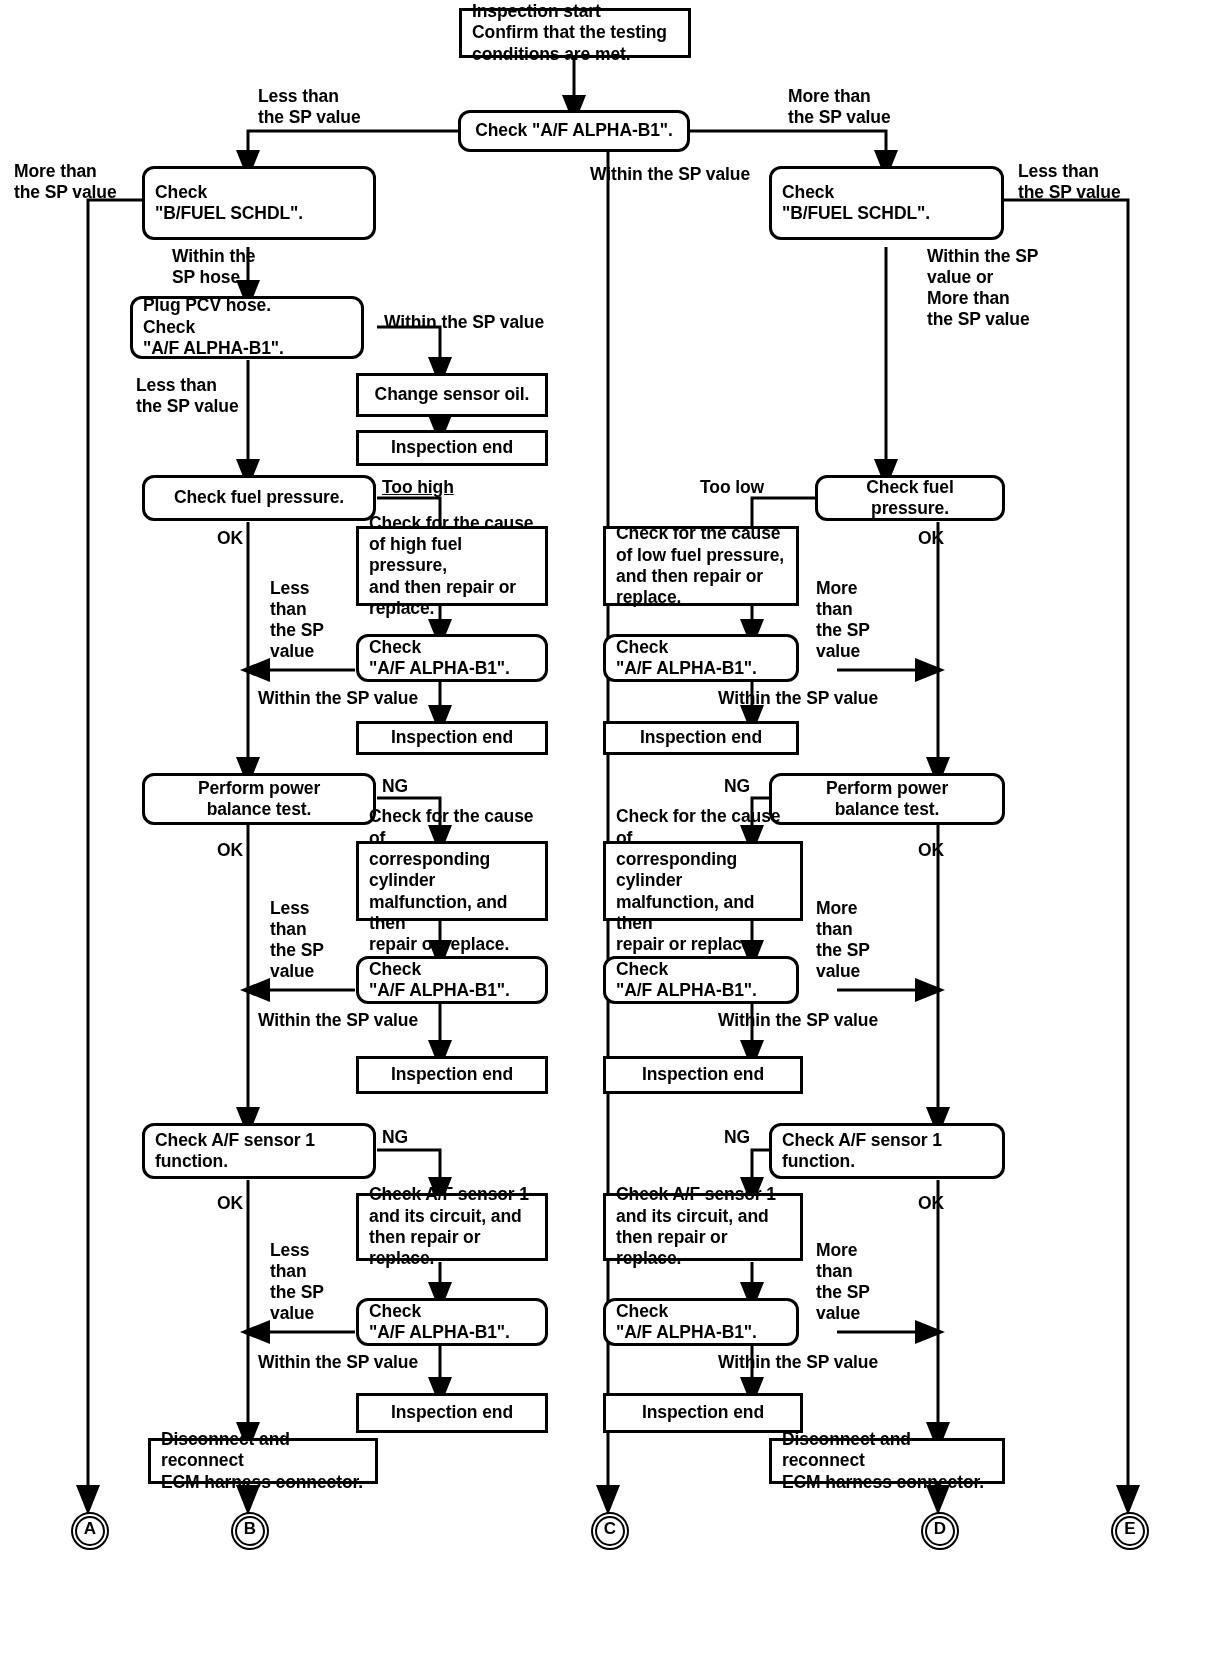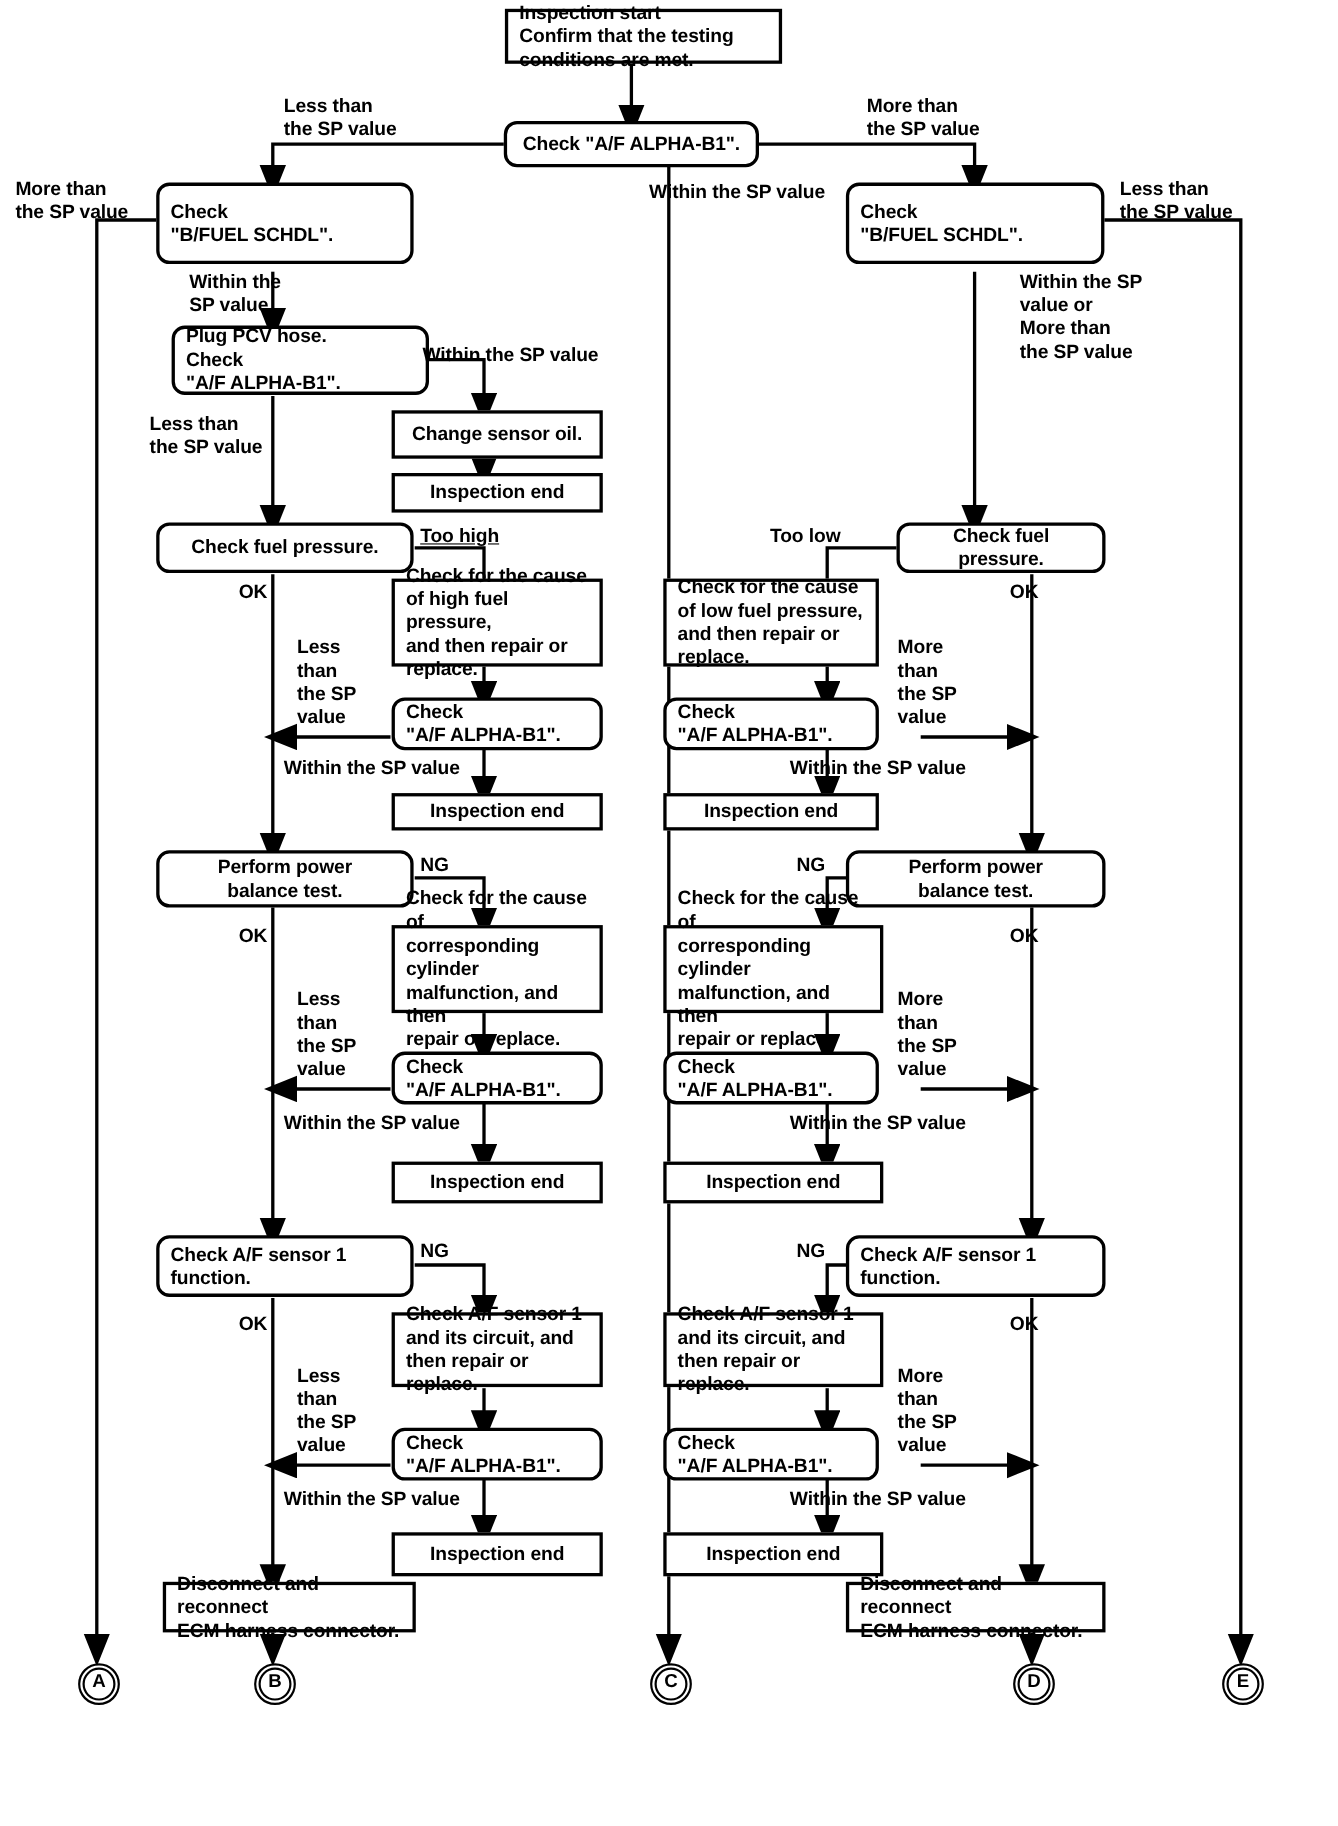--- a/index.html
+++ b/index.html
@@ -95,33 +95,33 @@
       <path d="M815,1150 L752,1150 L752,1192" marker-end="url(#ar)"></path>
       <path d="M752,1262 L752,1297" marker-end="url(#ar)"></path>
       <path d="M837,1332 L930,1332" marker-end="url(#ar)"></path>
       <path d="M752,1345 L752,1392" marker-end="url(#ar)"></path>
 
       <path d="M938,1180 L938,1437" marker-end="url(#ar)"></path>
       <path d="M938,1483 L938,1500" marker-end="url(#ar)"></path>
     </g>
   </svg>
 
-  <div class="box" style="left:459px;top:8px;width:252px;height:50px;">Inspection start
+  <div class="box" style="left:459px;top:8px;width:232px;height:50px;">Inspection start
 Confirm that the testing
 conditions are met.</div>
 
   <div class="box rounded center" style="left:458px;top:110px;width:232px;height:42px;">Check "A/F ALPHA-B1".</div>
 
   <div class="box rounded" style="left:142px;top:166px;width:234px;height:74px;">Check
 "B/FUEL SCHDL".</div>
 
   <div class="box rounded" style="left:769px;top:166px;width:235px;height:74px;">Check
 "B/FUEL SCHDL".</div>
 
-  <div class="box rounded" style="left:156px;top:296px;width:234px;height:63px;">Plug PCV hose.
+  <div class="box rounded" style="left:130px;top:296px;width:234px;height:63px;">Plug PCV hose.
 Check
 "A/F ALPHA-B1".</div>
 
   <div class="box center" style="left:356px;top:373px;width:192px;height:44px;">Change sensor oil.</div>
 
   <div class="box center" style="left:356px;top:430px;width:192px;height:36px;">Inspection end</div>
 
   <div class="box rounded center" style="left:142px;top:475px;width:234px;height:46px;">Check fuel pressure.</div>
 
   <div class="box rounded center" style="left:815px;top:475px;width:190px;height:46px;">Check fuel pressure.</div>
@@ -205,21 +205,21 @@
   <div class="lbl" style="left:258px;top:86px;">Less than
 the SP value</div>
   <div class="lbl" style="left:788px;top:86px;">More than
 the SP value</div>
   <div class="lbl" style="left:14px;top:161px;">More than
 the SP value</div>
   <div class="lbl" style="left:1018px;top:161px;">Less than
 the SP value</div>
   <div class="lbl" style="left:590px;top:164px;">Within the SP value</div>
   <div class="lbl" style="left:172px;top:246px;">Within the
-SP value</div>
+SP hose</div>
   <div class="lbl" style="left:898px;top:246px;margin-left:29px;">Within the SP
 value or
 More than
 the SP value</div>
   <div class="lbl" style="left:384px;top:312px;">Within the SP value</div>
   <div class="lbl" style="left:136px;top:375px;">Less than
 the SP value</div>
   <div class="lbl" style="left:382px;top:477px;text-decoration:underline;">Too high</div>
   <div class="lbl" style="left:700px;top:477px;">Too low</div>
   <div class="lbl" style="left:217px;top:528px;">OK</div>

